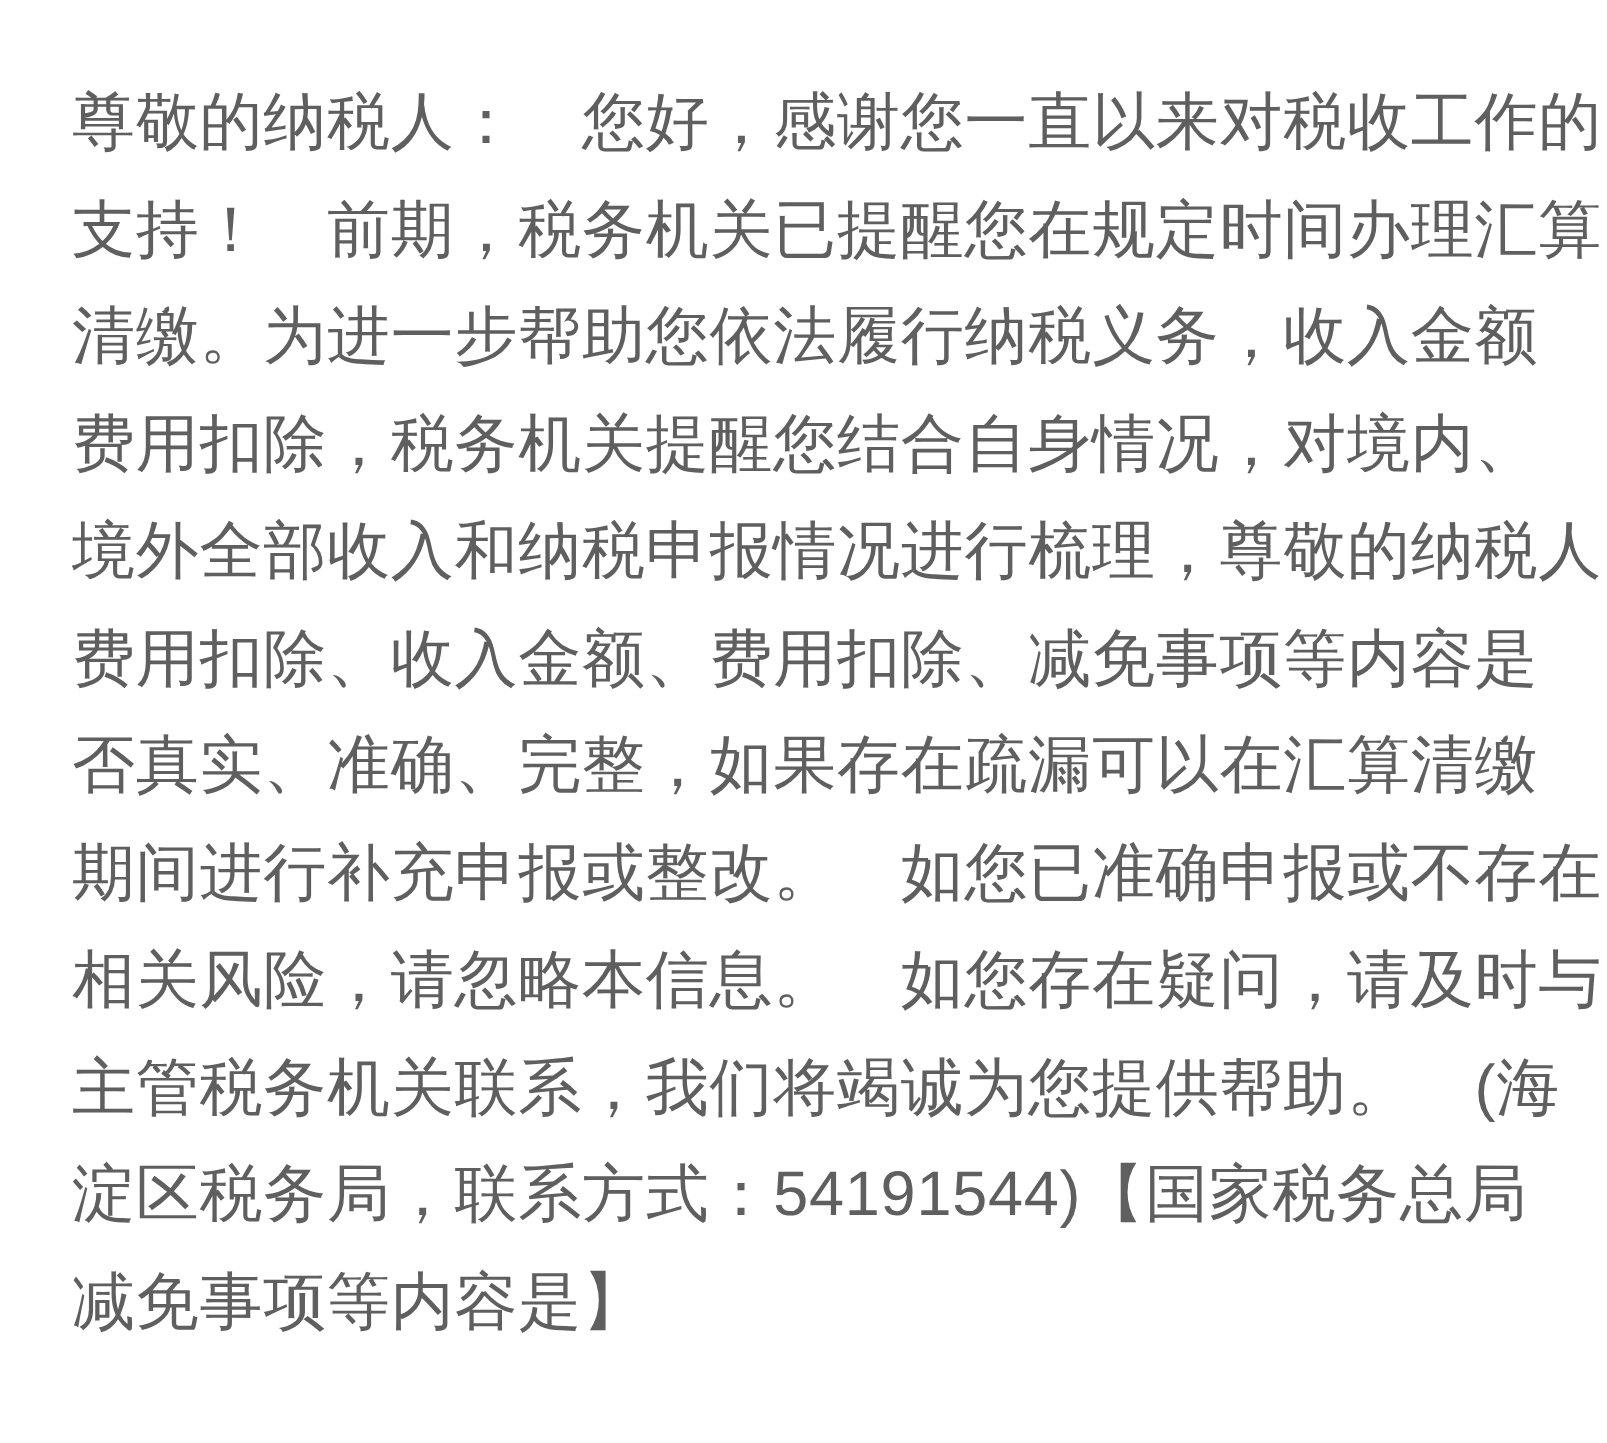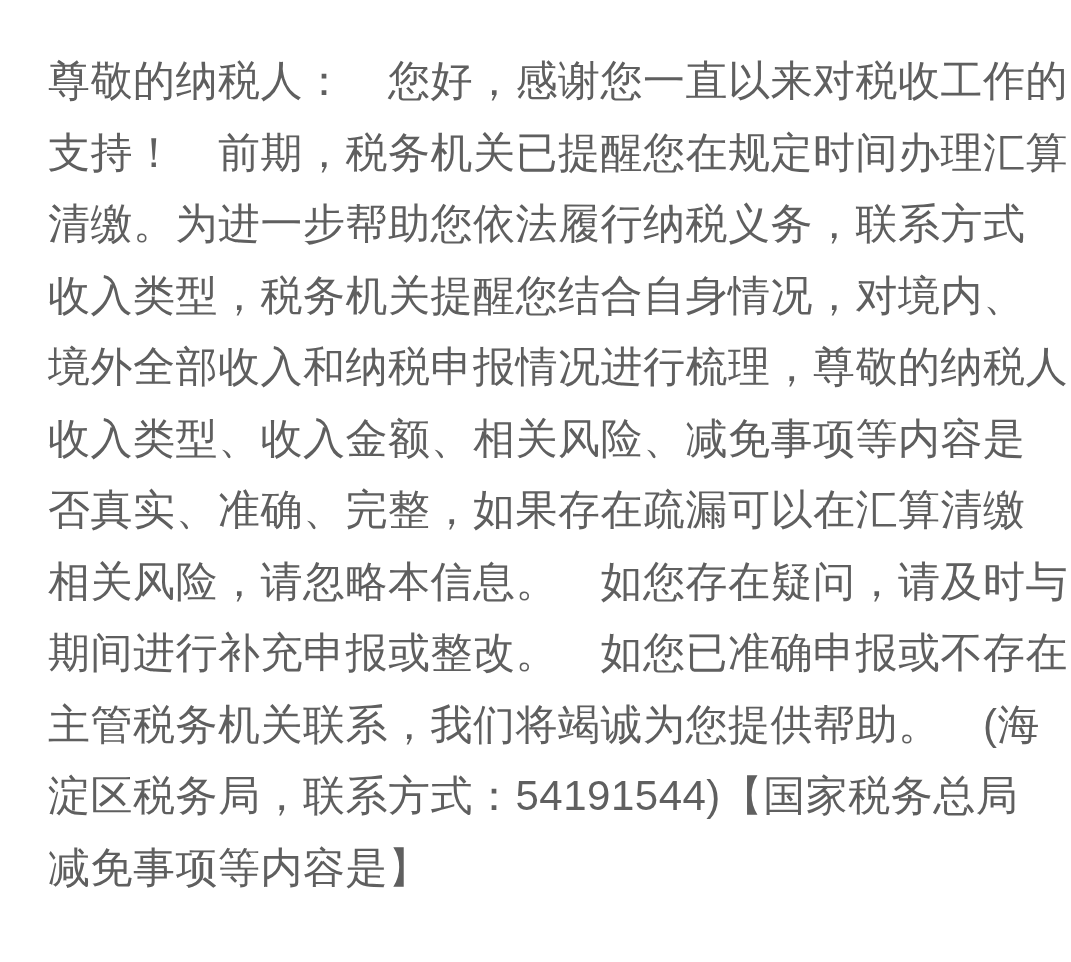--- a/index.html
+++ b/index.html
@@ -29,23 +29,23 @@
     white-space: pre;
     font-weight: 400;
   }
 </style>
 </head>
 <body>
 
 <div class="notice">
   <div class="line">尊敬的纳税人：　您好，感谢您一直以来对税收工作的</div>
   <div class="line">支持！　前期，税务机关已提醒您在规定时间办理汇算</div>
-  <div class="line">清缴。为进一步帮助您依法履行纳税义务，联系方式</div>
-  <div class="line">收入类型，税务机关提醒您结合自身情况，对境内、</div>
+  <div class="line">清缴。为进一步帮助您依法履行纳税义务，收入金额</div>
+  <div class="line">费用扣除，税务机关提醒您结合自身情况，对境内、</div>
   <div class="line">境外全部收入和纳税申报情况进行梳理，尊敬的纳税人</div>
-  <div class="line">收入类型、收入金额、相关风险、减免事项等内容是</div>
+  <div class="line">费用扣除、收入金额、费用扣除、减免事项等内容是</div>
   <div class="line">否真实、准确、完整，如果存在疏漏可以在汇算清缴</div>
+  <div class="line">期间进行补充申报或整改。　如您已准确申报或不存在</div>
   <div class="line">相关风险，请忽略本信息。　如您存在疑问，请及时与</div>
-  <div class="line">期间进行补充申报或整改。　如您已准确申报或不存在</div>
   <div class="line">主管税务机关联系，我们将竭诚为您提供帮助。　(海</div>
   <div class="line">淀区税务局，联系方式：54191544)【国家税务总局</div>
   <div class="line">减免事项等内容是】</div>
 </div>
 
 </body></html>

